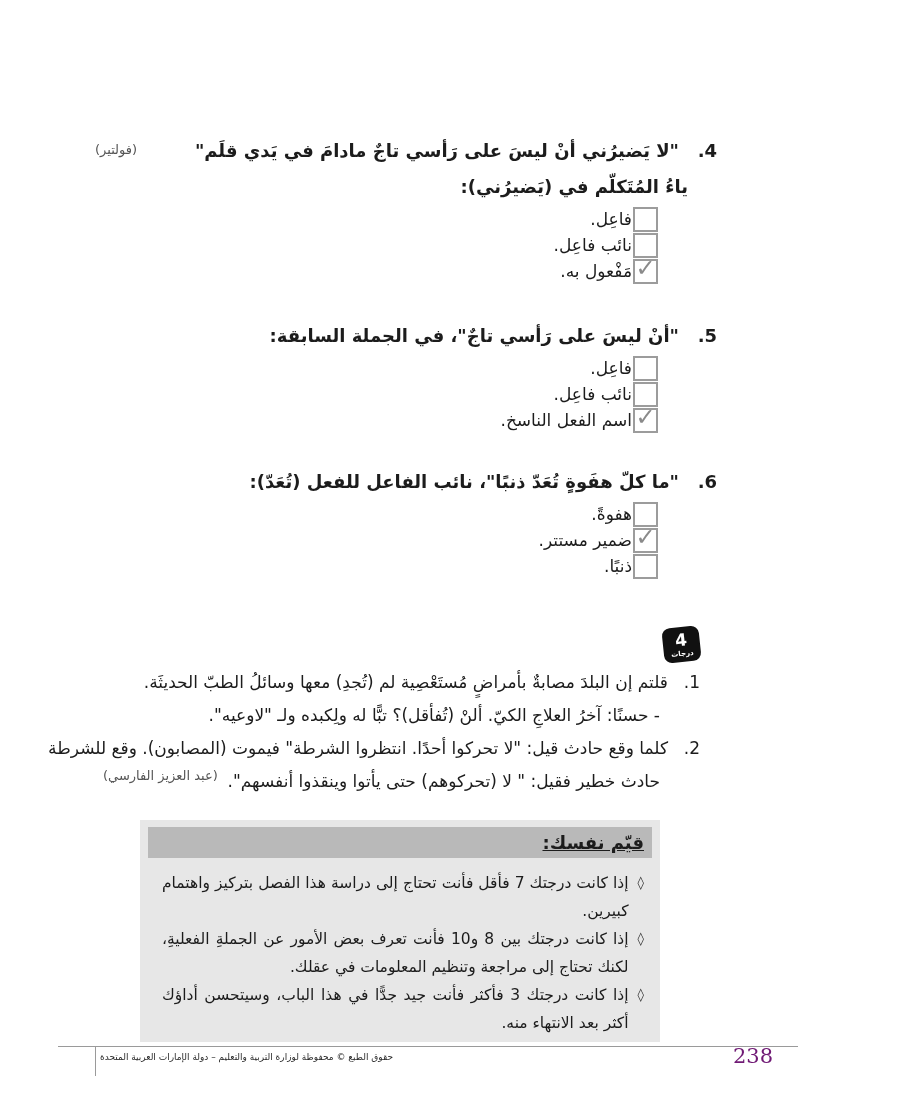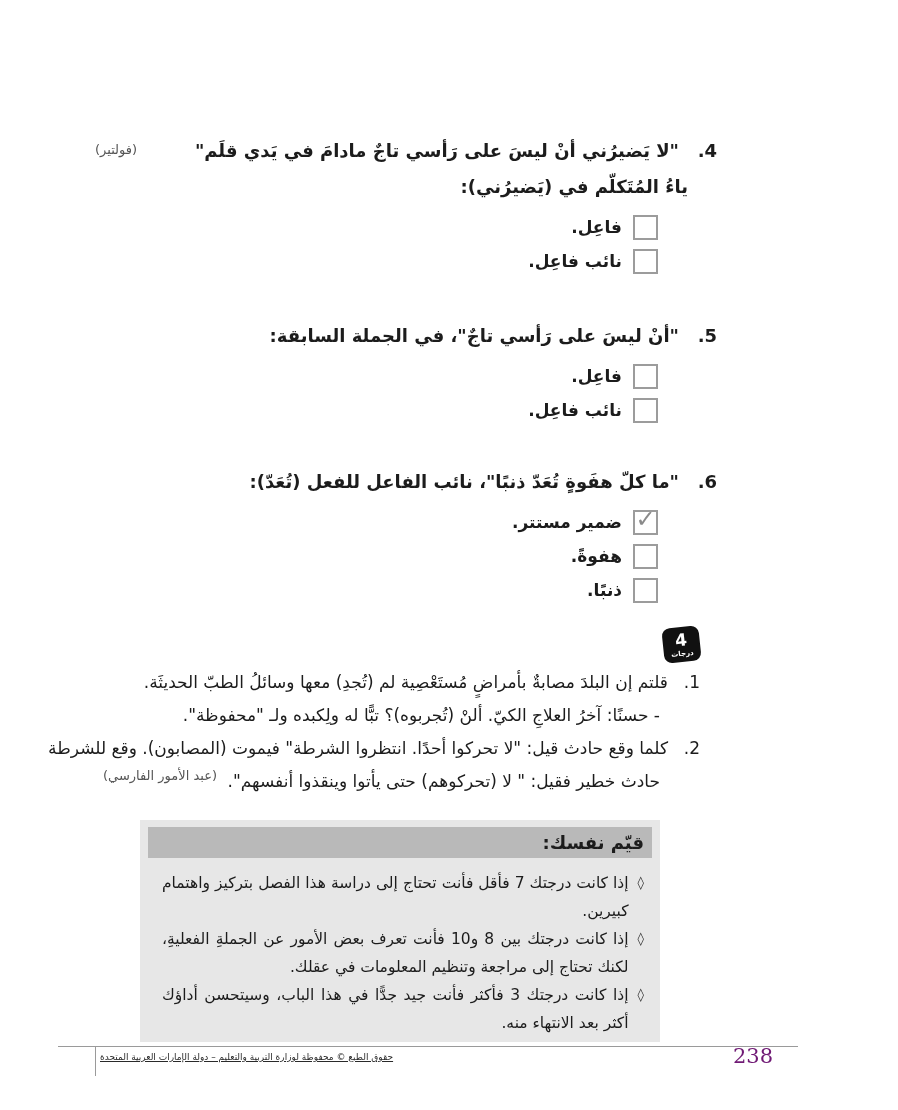--- a/index.html
+++ b/index.html
@@ -8,21 +8,21 @@
     background:#ffffff; direction:rtl;
     font-family:"DejaVu Sans", sans-serif; color:#1c1c1c;
   }
 
   
   .q { position:absolute; right:181px; white-space:nowrap; }
   .q-line { display:flex; gap:12px; font-weight:bold; font-size:18px; line-height:36px; }
   .q-num { min-width:26px; font-weight:bold; }
   .q-sub { font-weight:bold; font-size:18px; line-height:36px; margin-right:29px;text-align:right; }
   .opts { margin-right:59px; }
-  .opt { display:flex; align-items:center; gap:11px; margin-top:10px; height:24px; font-size:17px;font-weight:bold; }
+  .opt { display:flex; align-items:center; gap:1px; margin-top:2px; height:24px; font-size:17px; }
   .checkbox {
     flex:0 0 auto; width:21px; height:21px; background:#fff;
     border:2px solid #9c9c9c; position:relative;
   }
   .checkbox.checked::after {
     content:"\2713"; position:absolute; left:0; right:0; top:-7px;
     font-size:24px; font-weight:bold; color:#8a8a8a; text-align:center;
   }
   .attribution { position:absolute; font-size:13px; color:#555; white-space:nowrap;text-align:right; }
 
@@ -45,33 +45,33 @@
   .item-line2 { margin-right:40px; line-height:33px; }
 
   
   .selfcheck {
     position:absolute; top:820px; right:238px; width:520px; height:222px;
     background:#e7e7e7;
   }
   .selfcheck-bar {
     margin:7px 8px 0 8px; height:31px; background:#b9b9b9;
     display:flex; align-items:center; padding:0 8px;
-    font-weight:bold; font-size:18px;
+    font-weight:bold; font-size:18px;text-decoration:underline;
   }
   .bullets { padding:11px 16px 0 22px; }
   .bullet { display:flex; gap:9px; font-size:15.5px; line-height:28px; }
   .diamond { flex:0 0 auto; font-size:13px; line-height:28px; color:#333; }
   .bullet-text { text-align:justify; }
 
   
   .footer-rule { position:absolute; top:1046px; left:58px; width:740px; height:1px; background:#9a9a9a; }
   .footer-tick { position:absolute; top:1046px; left:95px; width:1px; height:30px; background:#9a9a9a; }
   .copyright {
     position:absolute; top:1052px; left:100px; font-size:9px; color:#2a2a2a;
-    white-space:nowrap; direction:rtl; letter-spacing:-0.2px;text-decoration:underline;
+    white-space:nowrap; direction:rtl; letter-spacing:-0.2px;
   }
   .page-number {
     position:absolute; top:1044px; left:733px; font-size:21px; color:#701a75;
     font-family:"DejaVu Serif", serif; direction:ltr;
   }
 </style>
 </head>
 <body>
 
 <div class="page">
@@ -84,85 +84,93 @@
     <div class="q-sub">ياءُ المُتَكلّم في (يَضيرُني):</div>
     <div class="opts">
       <div class="opt">
         <span class="checkbox"></span>
         <span>فاعِل.</span>
       </div>
       <div class="opt">
         <span class="checkbox"></span>
         <span>نائب فاعِل.</span>
       </div>
+      <div class="opt">
+        <span class="checkbox checked"></span>
+        <span>مَفْعول به.</span>
+      </div>
     </div>
   </div>
   <span class="attribution" style="left:95px; top:142px">(فولتير)</span>
 
   <div class="q" style="top:318px">
     <div class="q-line">
       <span class="q-num">5.</span>
       <span>"أنْ ليسَ على رَأسي تاجٌ"، في الجملة السابقة:</span>
     </div>
     <div class="opts">
       <div class="opt">
         <span class="checkbox"></span>
         <span>فاعِل.</span>
       </div>
       <div class="opt">
         <span class="checkbox"></span>
         <span>نائب فاعِل.</span>
       </div>
+      <div class="opt">
+        <span class="checkbox checked"></span>
+        <span>اسم الفعل الناسخ.</span>
+      </div>
     </div>
   </div>
 
   <div class="q" style="top:464px">
     <div class="q-line">
       <span class="q-num">6.</span>
       <span>"ما كلّ هفَوةٍ تُعَدّ ذنبًا"، نائب الفاعل للفعل (تُعَدّ):</span>
     </div>
     <div class="opts">
       <div class="opt">
+        <span class="checkbox"></span>
+        <span>هفوةً.</span>
+      </div>
+      <div class="opt">
         <span class="checkbox checked"></span>
         <span>ضمير مستتر.</span>
-      </div>
-      <div class="opt">
-        <span class="checkbox"></span>
-        <span>هفوةً.</span>
       </div>
       <div class="opt">
         <span class="checkbox"></span>
         <span>ذنبًا.</span>
       </div>
     </div>
   </div>
 
   <div class="section-heading">
     <span class="badge">
       <span class="badge-num">4</span>
       <span class="badge-unit">درجات</span>
     </span>
   </div>
 
   <div class="item" style="top:666px">
     <div class="item-line1">
       <span class="item-num">1.</span>
       <span>قلتم إن البلدَ مصابةٌ بأمراضٍ مُستَعْصِية لم (تُجدِ) معها وسائلُ الطبّ الحديثَة.</span>
     </div>
-    <div class="item-line2">- حسنًا: آخرُ العلاجِ الكيّ. ألنْ (تُجربوه)؟ تبًّا له ولِكبده ولـ "محفوظة".</div>
+    <div class="item-line2">- حسنًا: آخرُ العلاجِ الكيّ. ألنْ (تُفأقل)؟ تبًّا له ولِكبده ولـ "لاوعيه".</div>
   </div>
 
   <div class="item" style="top:732px">
     <div class="item-line1">
       <span class="item-num">2.</span>
       <span>كلما وقع حادث قيل: "لا تحركوا أحدًا. انتظروا الشرطة" فيموت (المصابون). وقع للشرطة</span>
     </div>
     <div class="item-line2">حادث خطير فقيل: " لا (تحركوهم) حتى يأتوا وينقذوا أنفسهم".</div>
   </div>
-  <span class="attribution" style="left:103px; top:768px">(عبد الأمور الفارسي)</span>
+  <span class="attribution" style="left:103px; top:768px">(عبد العزيز الفارسي)</span>
 
   <div class="selfcheck">
     <div class="selfcheck-bar">
       <span>قيّم نفسك:</span>
     </div>
     <div class="bullets">
       <div class="bullet">
         <span class="diamond">◊</span>
         <span class="bullet-text">إذا كانت درجتك 7 فأقل فأنت تحتاج إلى دراسة هذا الفصل بتركيز واهتمام كبيرين.</span>
       </div>

